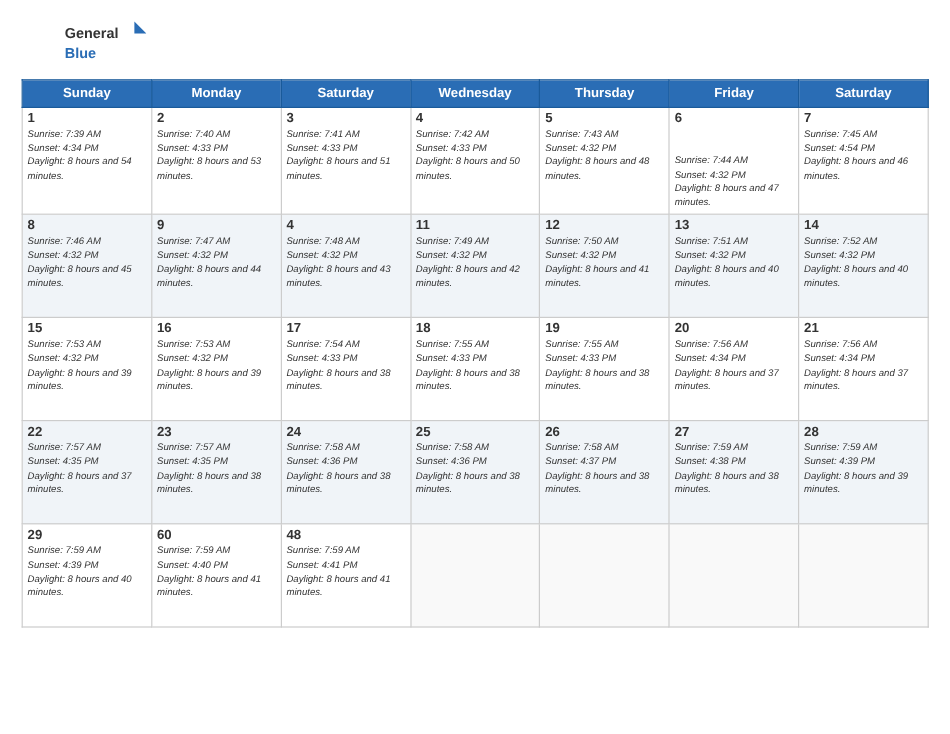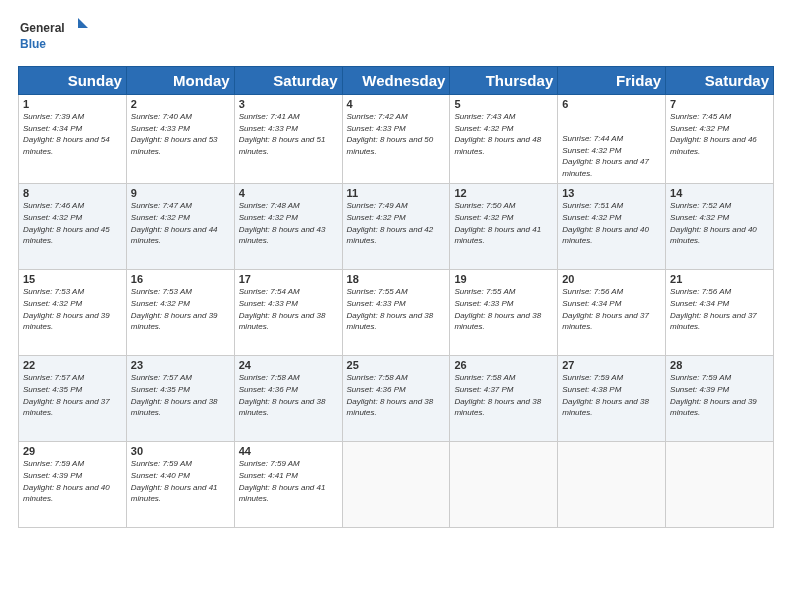--- a/index.html
+++ b/index.html
@@ -19,20 +19,21 @@
     .header {
       display: flex;
       justify-content: space-between;
       align-items: flex-start;
       margin-bottom: 10px;
     }
     .logo {
       display: flex;
       align-items: flex-start;
       gap: 4px;
+      margin-left: 34px;
     }
     .title-block {
       text-align: right;
     }
     .month-title {
       font-size: 30px;
       font-weight: bold;
       color: #333;
       line-height: 1.1;
     }
@@ -41,24 +42,24 @@
       color: #555;
     }
     table {
       width: 100%;
       border-collapse: collapse;
       table-layout: fixed;
     }
     thead tr th {
       background: #2a6db5;
       color: #fff;
-      font-size: 15px;
+      font-size: 11px;
       font-weight: bold;
       padding: 5px 4px;
-      text-align: right;
+      text-align: center;
       border: 1px solid #1a5a9a;
     }
     tbody tr td {
       border: 1px solid #ccc;
       vertical-align: top;
       padding: 3px 4px 4px 4px;
       font-size: 8.5px;
       color: #333;
       background: #fff;
       height: 86px;
@@ -146,21 +147,21 @@
           </td>
           <td>
             <span class="day-num">6</span>
             <div class="day-info" style="white-space: pre-line; margin-top: 23px;">Sunrise: 7:44 AM
 Sunset: 4:32 PM
 Daylight: 8 hours and 47 minutes.</div>
           </td>
           <td>
             <span class="day-num">7</span>
             <div class="day-info" style="white-space: pre-line;">Sunrise: 7:45 AM
-Sunset: 4:32 PM
+Sunset: 4:54 PM
 Daylight: 8 hours and 46 minutes.</div>
           </td>
         </tr>
         <tr>
           <td>
             <span class="day-num">8</span>
             <div class="day-info" style="white-space: pre-line;">Sunrise: 7:46 AM
 Sunset: 4:32 PM
 Daylight: 8 hours and 45 minutes.</div>
           </td>
@@ -290,27 +291,27 @@
           </td>
         </tr>
         <tr>
           <td>
             <span class="day-num">29</span>
             <div class="day-info" style="white-space: pre-line;">Sunrise: 7:59 AM
 Sunset: 4:39 PM
 Daylight: 8 hours and 40 minutes.</div>
           </td>
           <td>
-            <span class="day-num">30</span>
+            <span class="day-num">60</span>
             <div class="day-info" style="white-space: pre-line;">Sunrise: 7:59 AM
 Sunset: 4:40 PM
 Daylight: 8 hours and 41 minutes.</div>
           </td>
           <td>
-            <span class="day-num">44</span>
+            <span class="day-num">48</span>
             <div class="day-info" style="white-space: pre-line;">Sunrise: 7:59 AM
 Sunset: 4:41 PM
 Daylight: 8 hours and 41 minutes.</div>
           </td>
           <td class="empty"></td>
           <td class="empty"></td>
           <td class="empty"></td>
           <td class="empty"></td>
         </tr>
       </tbody>

